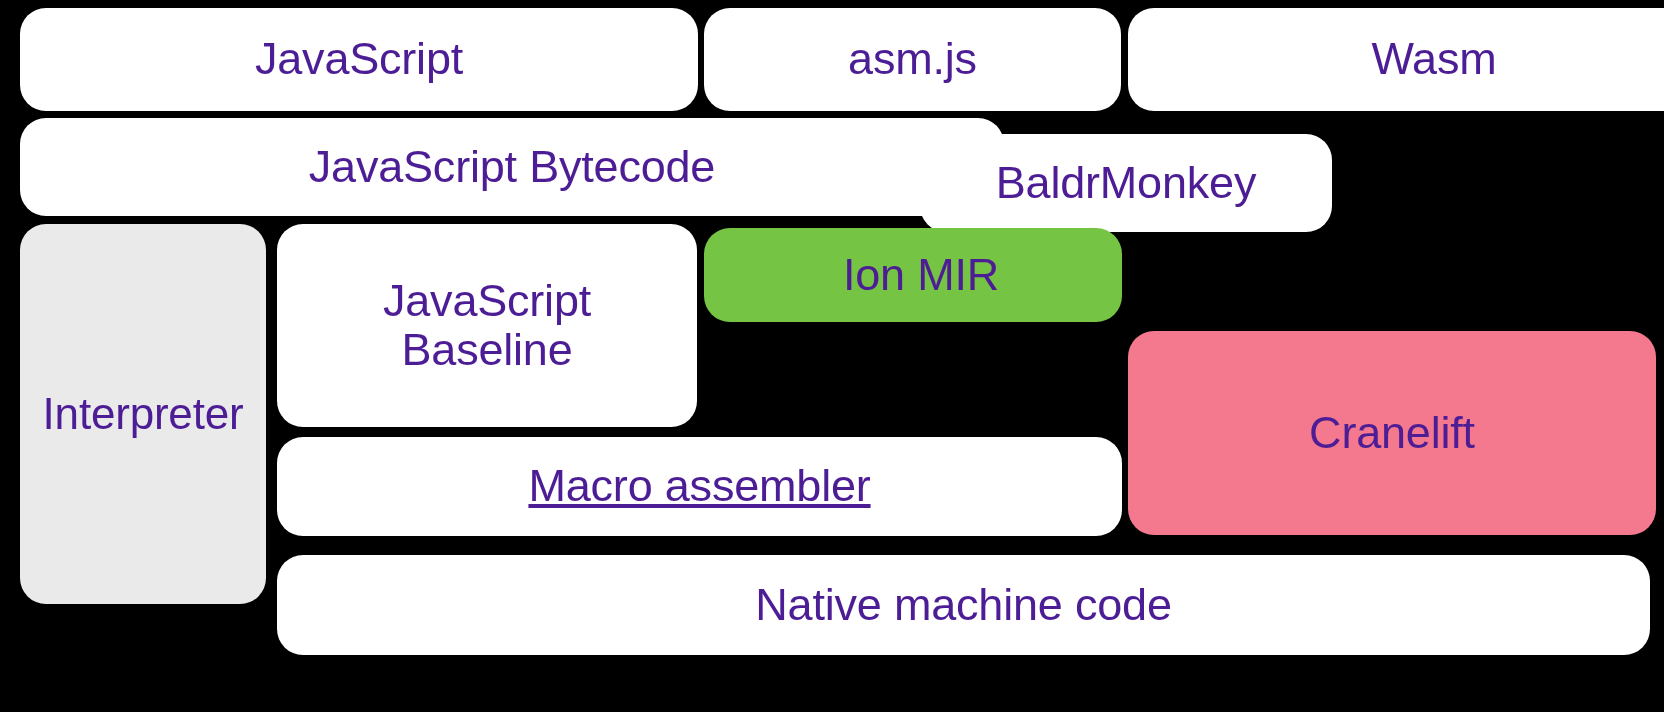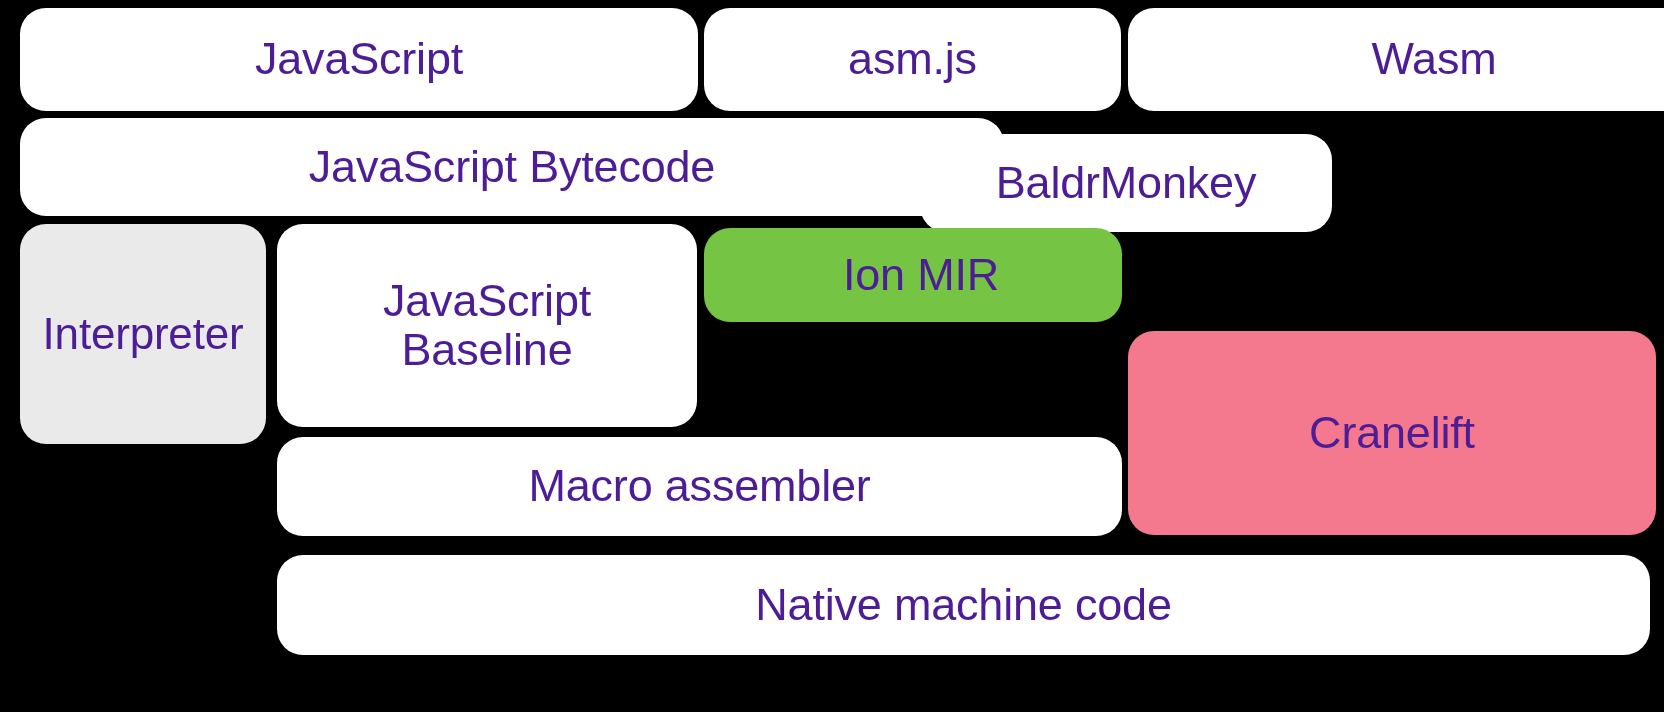--- a/index.html
+++ b/index.html
@@ -40,26 +40,26 @@
   
   .n-javascript     { left: 20px;   top: 8px;   width: 678px;  height: 103px; }
   .n-asmjs          { left: 704px;  top: 8px;   width: 417px;  height: 103px; }
   .n-wasm           { left: 1128px; top: 8px;   width: 612px;  height: 103px; }
 
   
   .n-bytecode       { left: 20px;   top: 118px; width: 984px;  height: 98px; }
   .n-baldrmonkey    { left: 920px;  top: 118px; width: 412px;  height: 98px; margin-top: 16px; }
 
   
-  .n-interpreter    { left: 20px;   top: 224px; width: 246px;  height: 220px; font-size: 44px; }
+  .n-interpreter    { left: 20px;   top: 224px; width: 246px;  height: 380px; font-size: 44px; }
   .n-baseline       { left: 277px;  top: 224px; width: 420px;  height: 203px; }
   .n-ionmir         { left: 704px;  top: 228px; width: 418px;  height: 94px;  }
   .n-ionlir         { left: 704px;  top: 331px; width: 418px;  height: 97px;  }
   .n-cranelift      { left: 1128px; top: 331px; width: 528px;  height: 204px; }
-  .n-macroassembler { left: 277px;  top: 437px; width: 845px;  height: 99px;  }
+  .n-macroassembler { left: 277px;  top: 437px; width: 845px;  height: 99px; text-decoration: underline;  }
 
   
   .n-nativecode     { left: 277px;  top: 545px; width: 1373px; height: 100px; margin-top: 10px; }
 </style>
 </head>
 <body>
 
 <div id="stage">
 
   <div class="node fill-white n-javascript">JavaScript</div>

